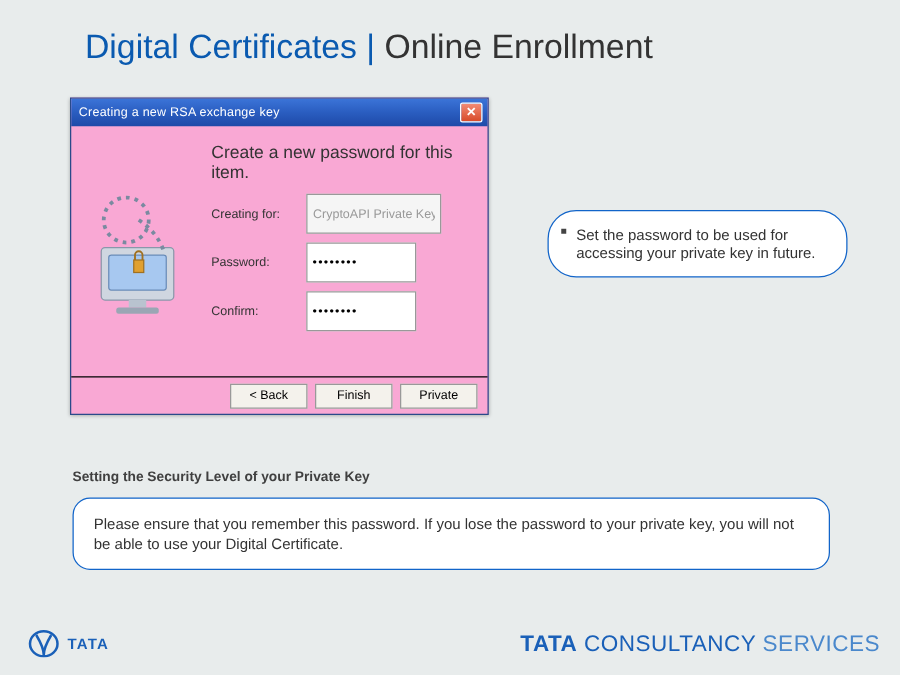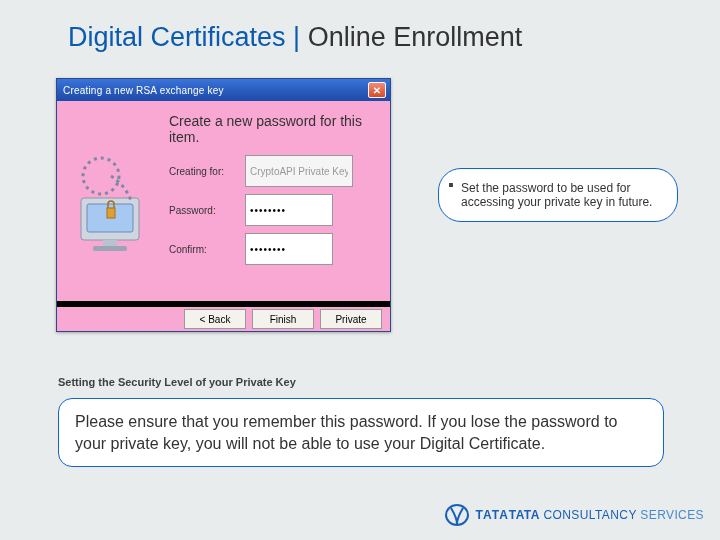--- a/index.html
+++ b/index.html
@@ -73,21 +73,21 @@
     background: #fff;
     font-size: 10px; padding: 15px 4px;
     font-family: Tahoma, sans-serif;
   }
   .frow input.pfor { width: 108px; background: #f5f5f5; color: #999; }
   .frow input.pw { width: 88px; letter-spacing: 1px; }
   .dlgbuttons {
     height: 30px;
     display: flex; justify-content: flex-end; align-items: center;
     gap: 6px; padding: 0 8px;
-    border-top: 6px solid #000000;
+    border-top: 1px solid #000000;
   }
   .dlgbuttons button {
     height: 20px; min-width: 62px;
     background: #f4f2ec;
     border: 1px solid #999;
     font-size: 10px;
     font-family: Tahoma, sans-serif;
     cursor: pointer;
   }
 
@@ -118,40 +118,40 @@
   }
   
   .callout2 {
     position: absolute;
     top: 398px; left: 58px;
     width: 606px;
     border: 1px solid #1164c9;
     border-radius: 14px;
     background: #fff;
     padding: 12px 16px;
-    font-size: 16px;
+    font-size: 12px;
     color: #333;
     line-height: 1.35;
   }
 
   
   .footer {
     position: absolute;
     bottom: 14px; left: 22px; right: 16px;
-    display: flex; justify-content: flex-end; align-items: center;
+    display: flex; justify-content: space-between; align-items: center;
   }
   .logo-left { display: flex; align-items: center; gap: 6px; }
   .tata-mark {
     width: 26px; height: 22px;
   }
   .tata-text {
     font-size: 12px; font-weight: bold; color: #1a60b8; letter-spacing: 1px;
   }
   .tcs-text {
-    font-size: 12px; color: #1a60b8; letter-spacing: 0.4px;
+    font-size: 18px; color: #1a60b8; letter-spacing: 0.4px;
   }
   .tcs-text .bold { font-weight: bold; }
   .tcs-text .light { font-weight: 300; color: #4a88cc; }
 </style>
 </head>
 <body>
 
 <div class="title">
   <span class="blue">Digital Certificates</span>
   <span class="pipe">|</span>

